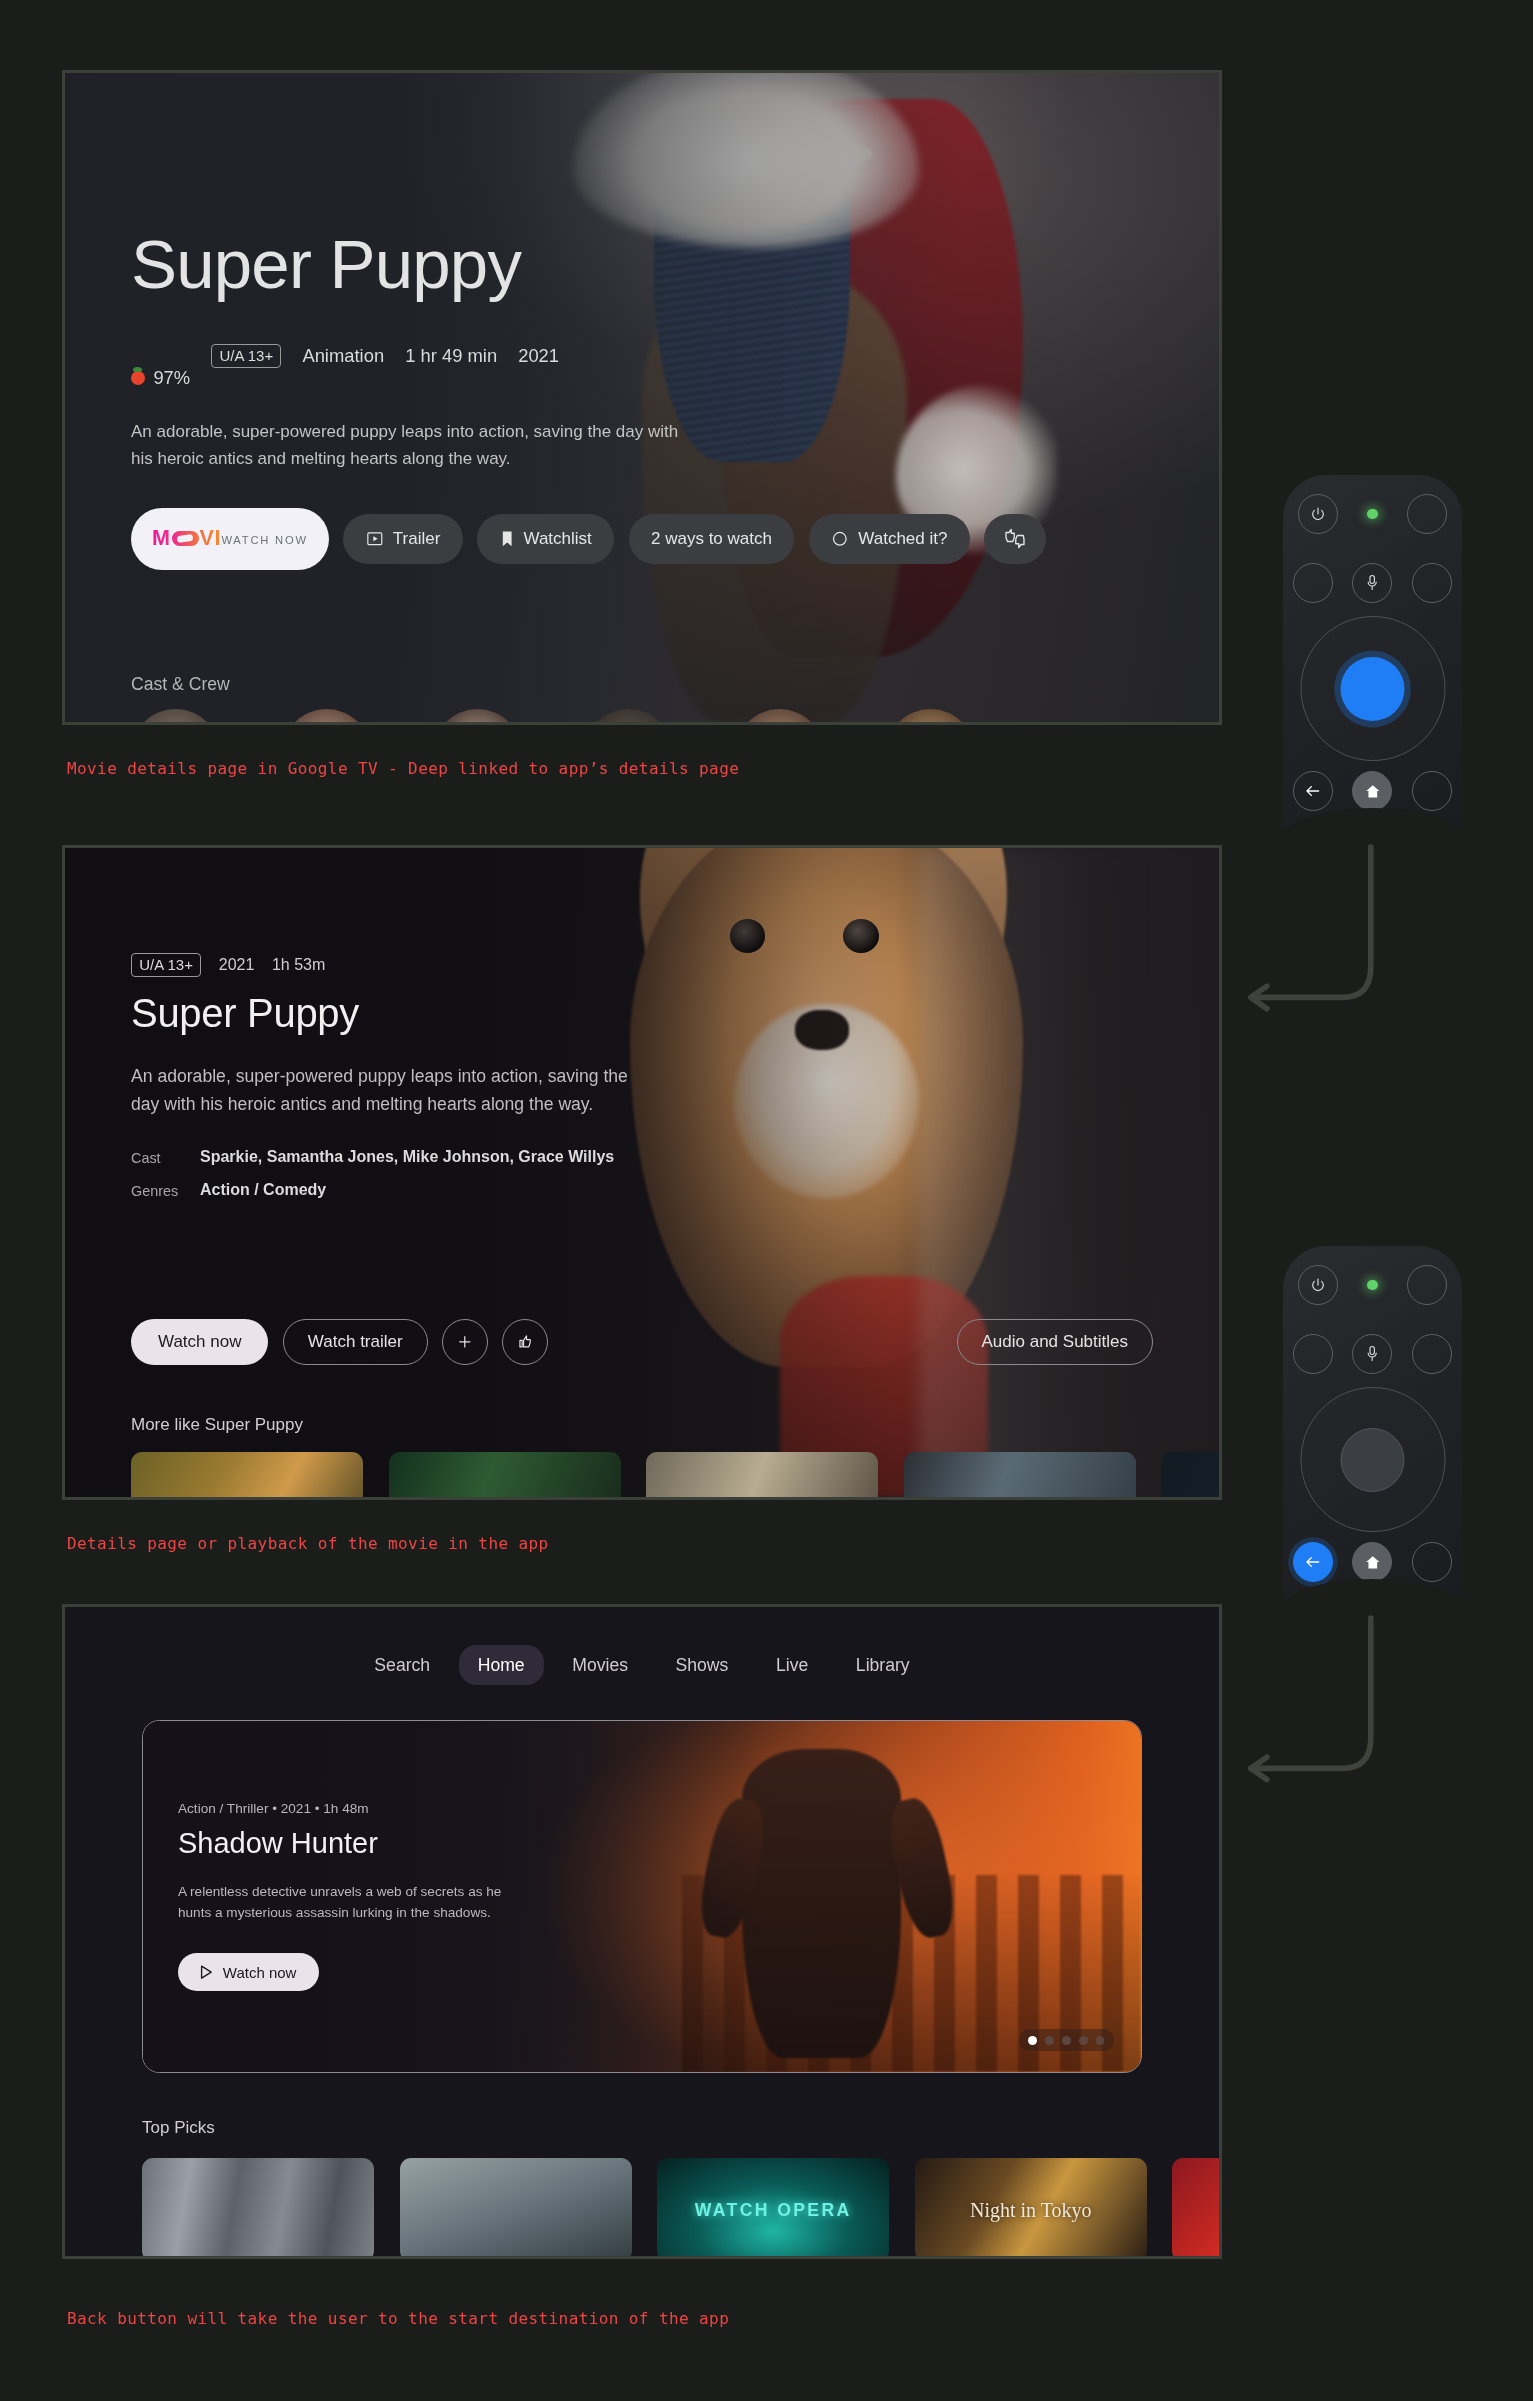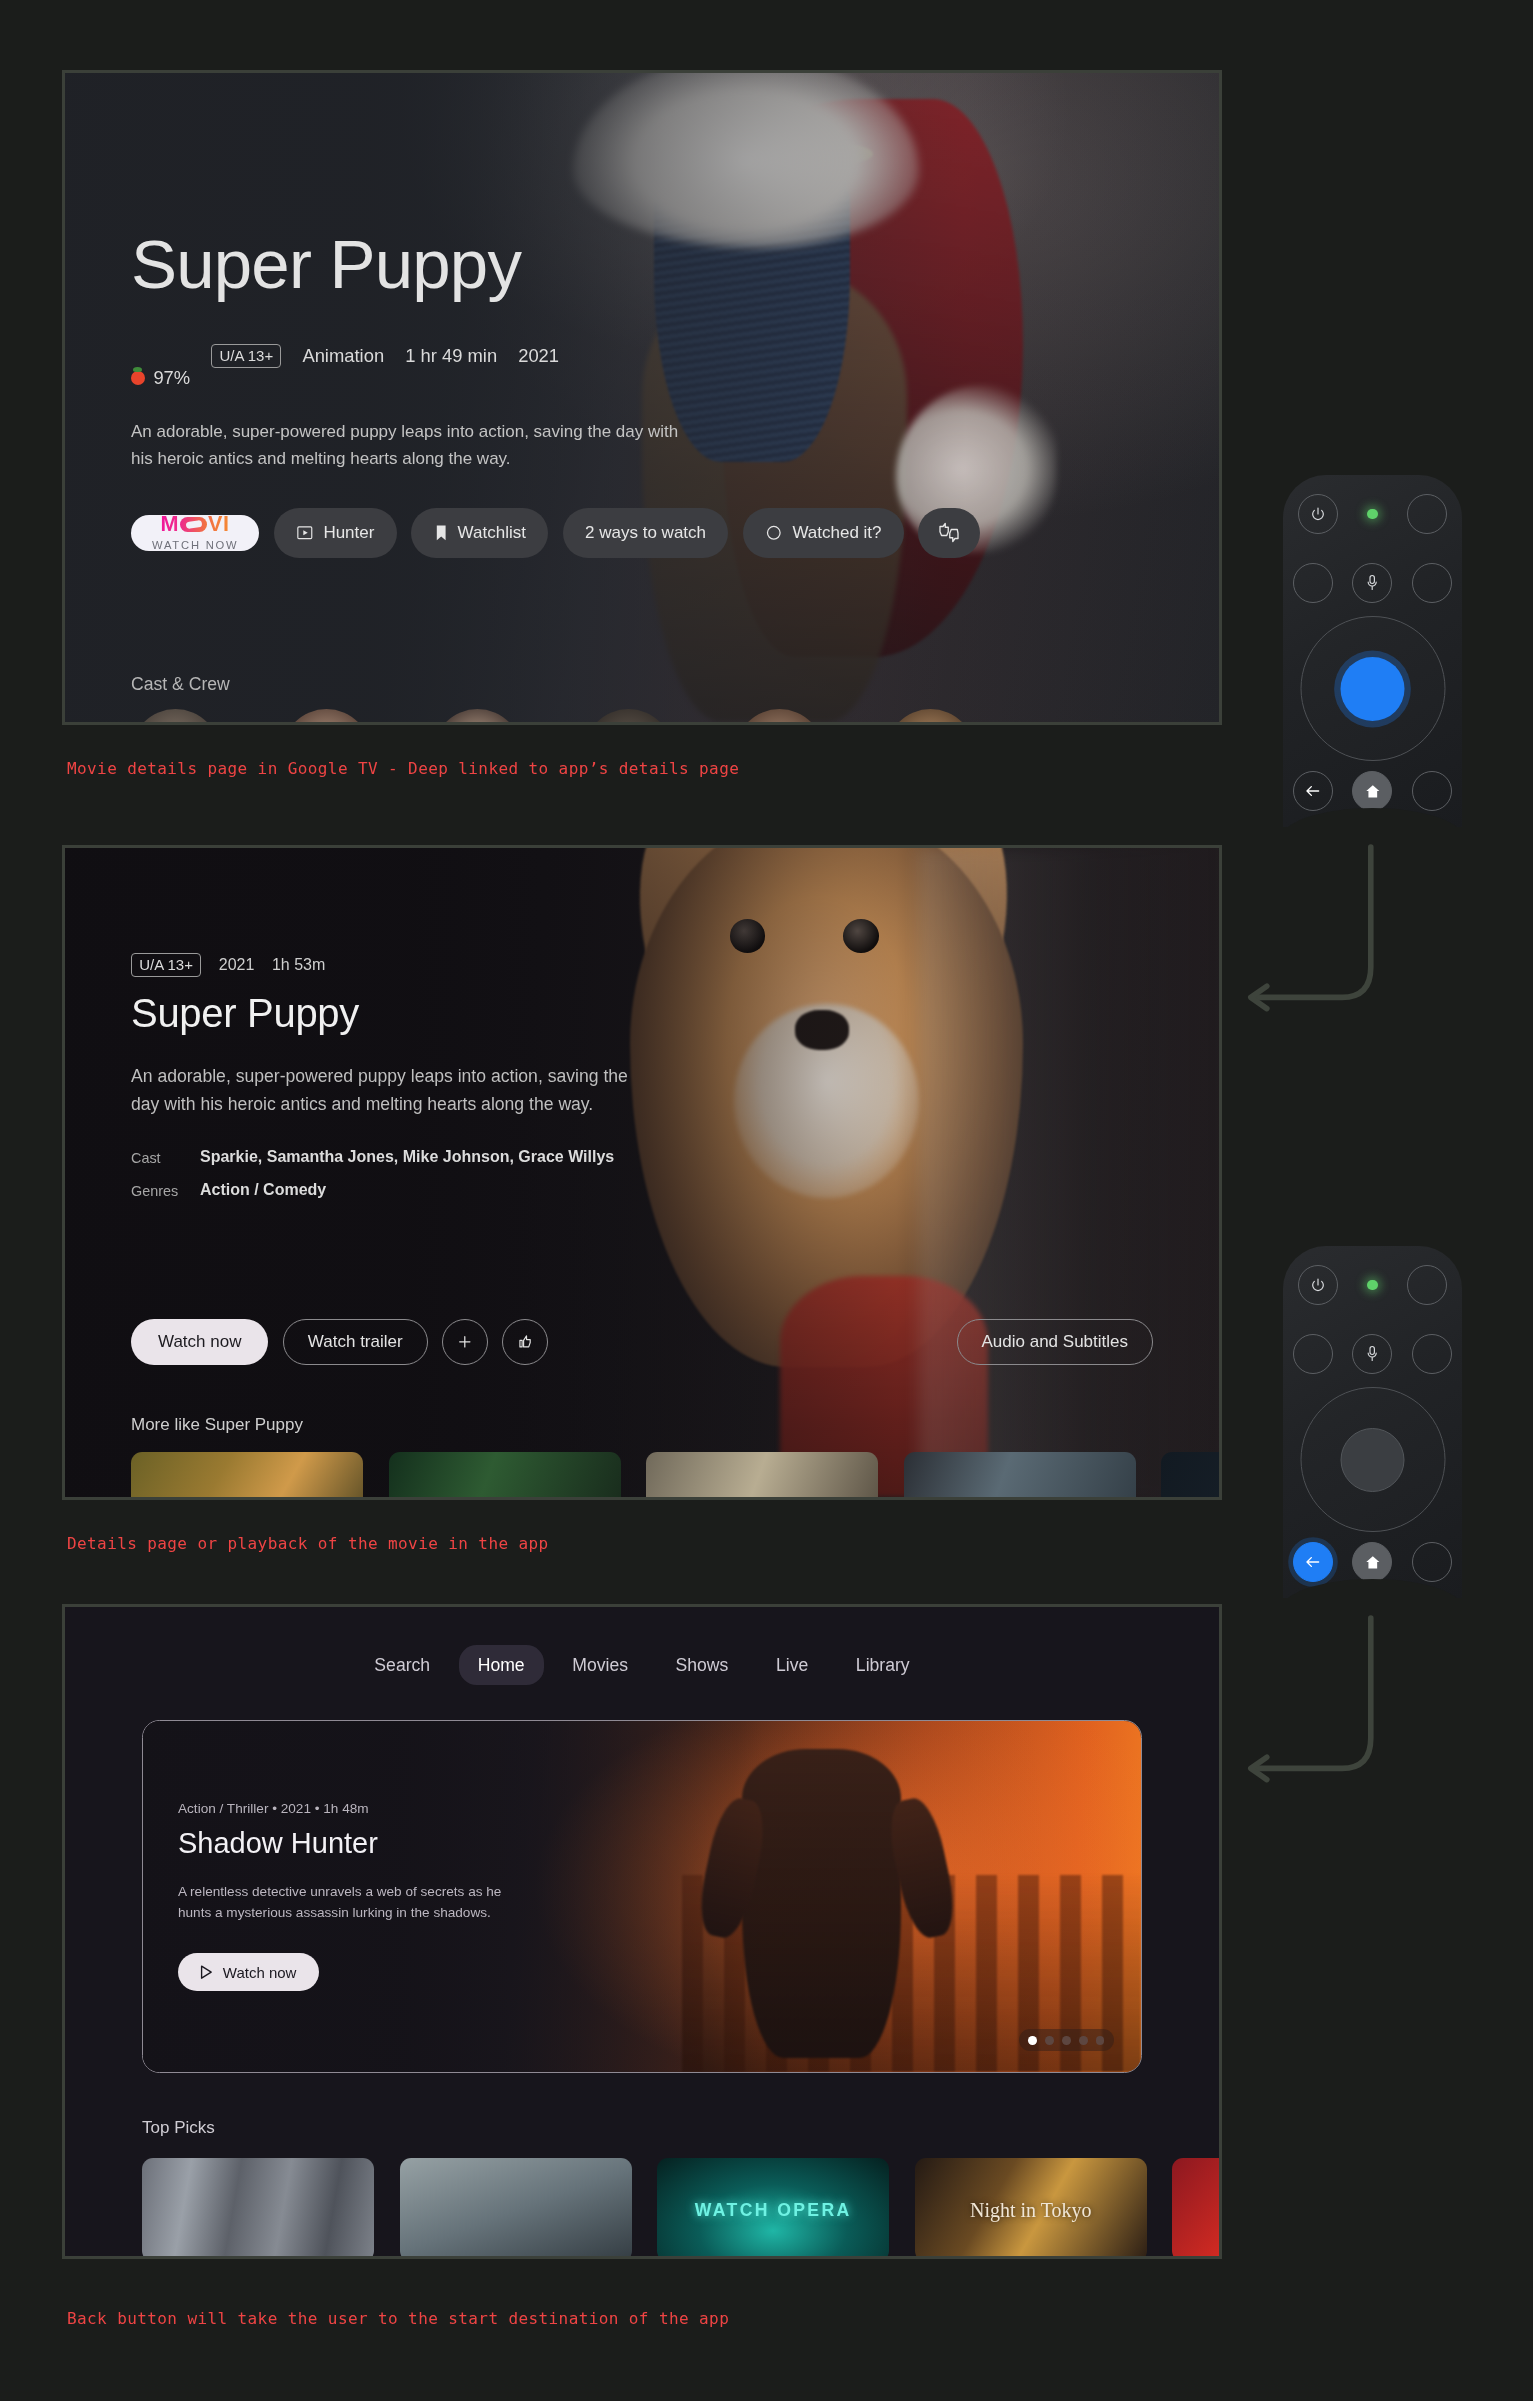--- a/index.html
+++ b/index.html
@@ -111,22 +111,22 @@
   .gtv-actions { display: flex; align-items: center; gap: 14.4px; margin-top: 35px; }
   .pill {
     display: flex; align-items: center; gap: 9.6px;
     background: #3c3d41; color: #e6e6e6;
     border-radius: 32px; padding: 0 22.4px; height: 50px;
     font-size: 17px; white-space: nowrap;
   }
   .pill.icon-only { padding: 0 19px; }
   .movi-btn {
     background: #f2f1f8; border-radius: 32px;
-    padding: 6.4px 21px 8px; height: 36px;
-    display: flex; flex-direction: column; align-items: center; justify-content: center;
+    padding: 6.4px 21px 8px; height: 62px;
+    display: flex; flex-direction: row; align-items: center; justify-content: center;
   }
   .movi-word {
     font-size: 21.6px; font-weight: 700; letter-spacing: 0.8px; line-height: 1;
     background: linear-gradient(90deg,#f0179b 0%,#ef3f7d 45%,#f2763e 75%,#f58a34 100%);
     -webkit-background-clip: text; background-clip: text; color: transparent;
     display: flex; align-items: center; gap: 0.8px;
   }
   .movi-blob {
     width: 27px; height: 15px; border-radius: 17.6px;
     background: linear-gradient(90deg,#ec2a8e,#f2763e);
@@ -403,21 +403,21 @@
         <div class="movi-btn">
           <span class="movi-word">M<span class="movi-blob"></span>VI</span>
           <span class="movi-sub">WATCH NOW</span>
         </div>
 
         <div class="pill">
           <svg width="17.6" height="17.6" viewBox="0 0 24 24">
             <rect x="2.5" y="4" width="19" height="16" rx="1.5" fill="none" stroke="#e6e6e6" stroke-width="1.6"></rect>
             <path d="M10 8.5l6 3.5-6 3.5z" fill="#e6e6e6"></path>
           </svg>
-          <span>Hunter</span>
+          <span>Trailer</span>
         </div>
 
         <div class="pill">
           <svg width="14.4" height="17.6" viewBox="0 0 18 24">
             <path d="M3 2h12v20l-6-5-6 5z" fill="#e6e6e6"></path>
           </svg>
           <span>Watchlist</span>
         </div>
 
         <div class="pill">

